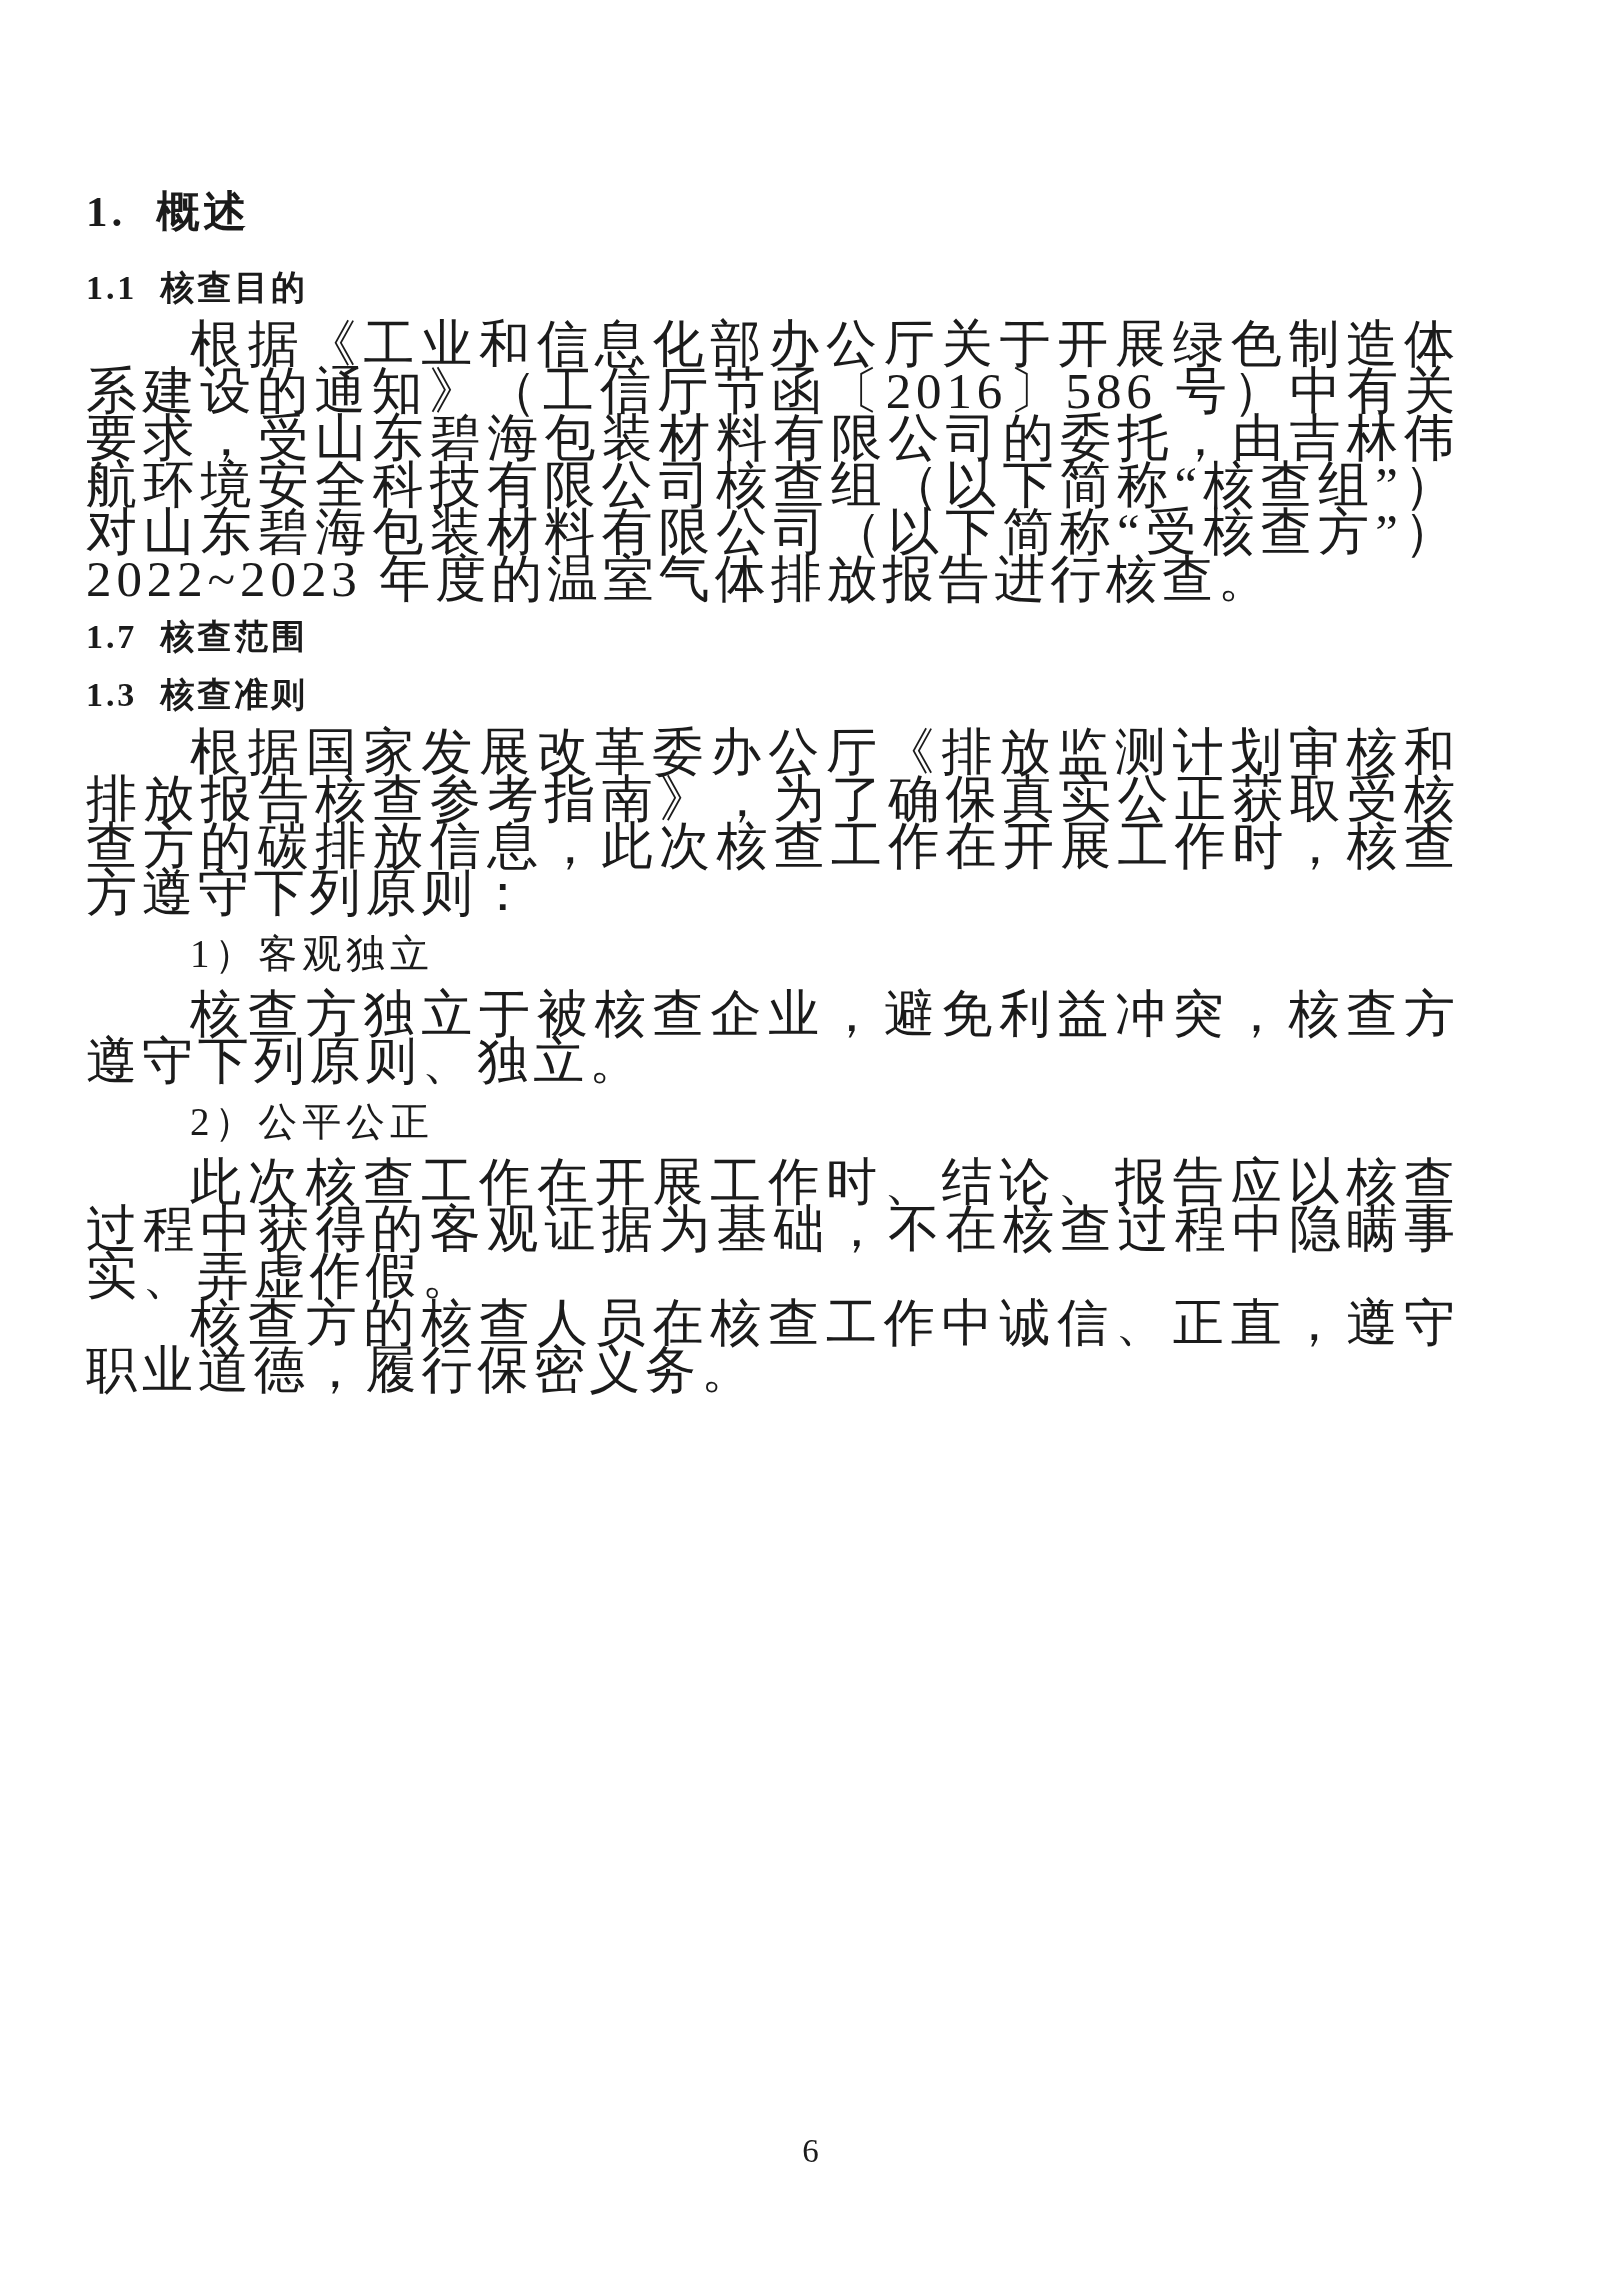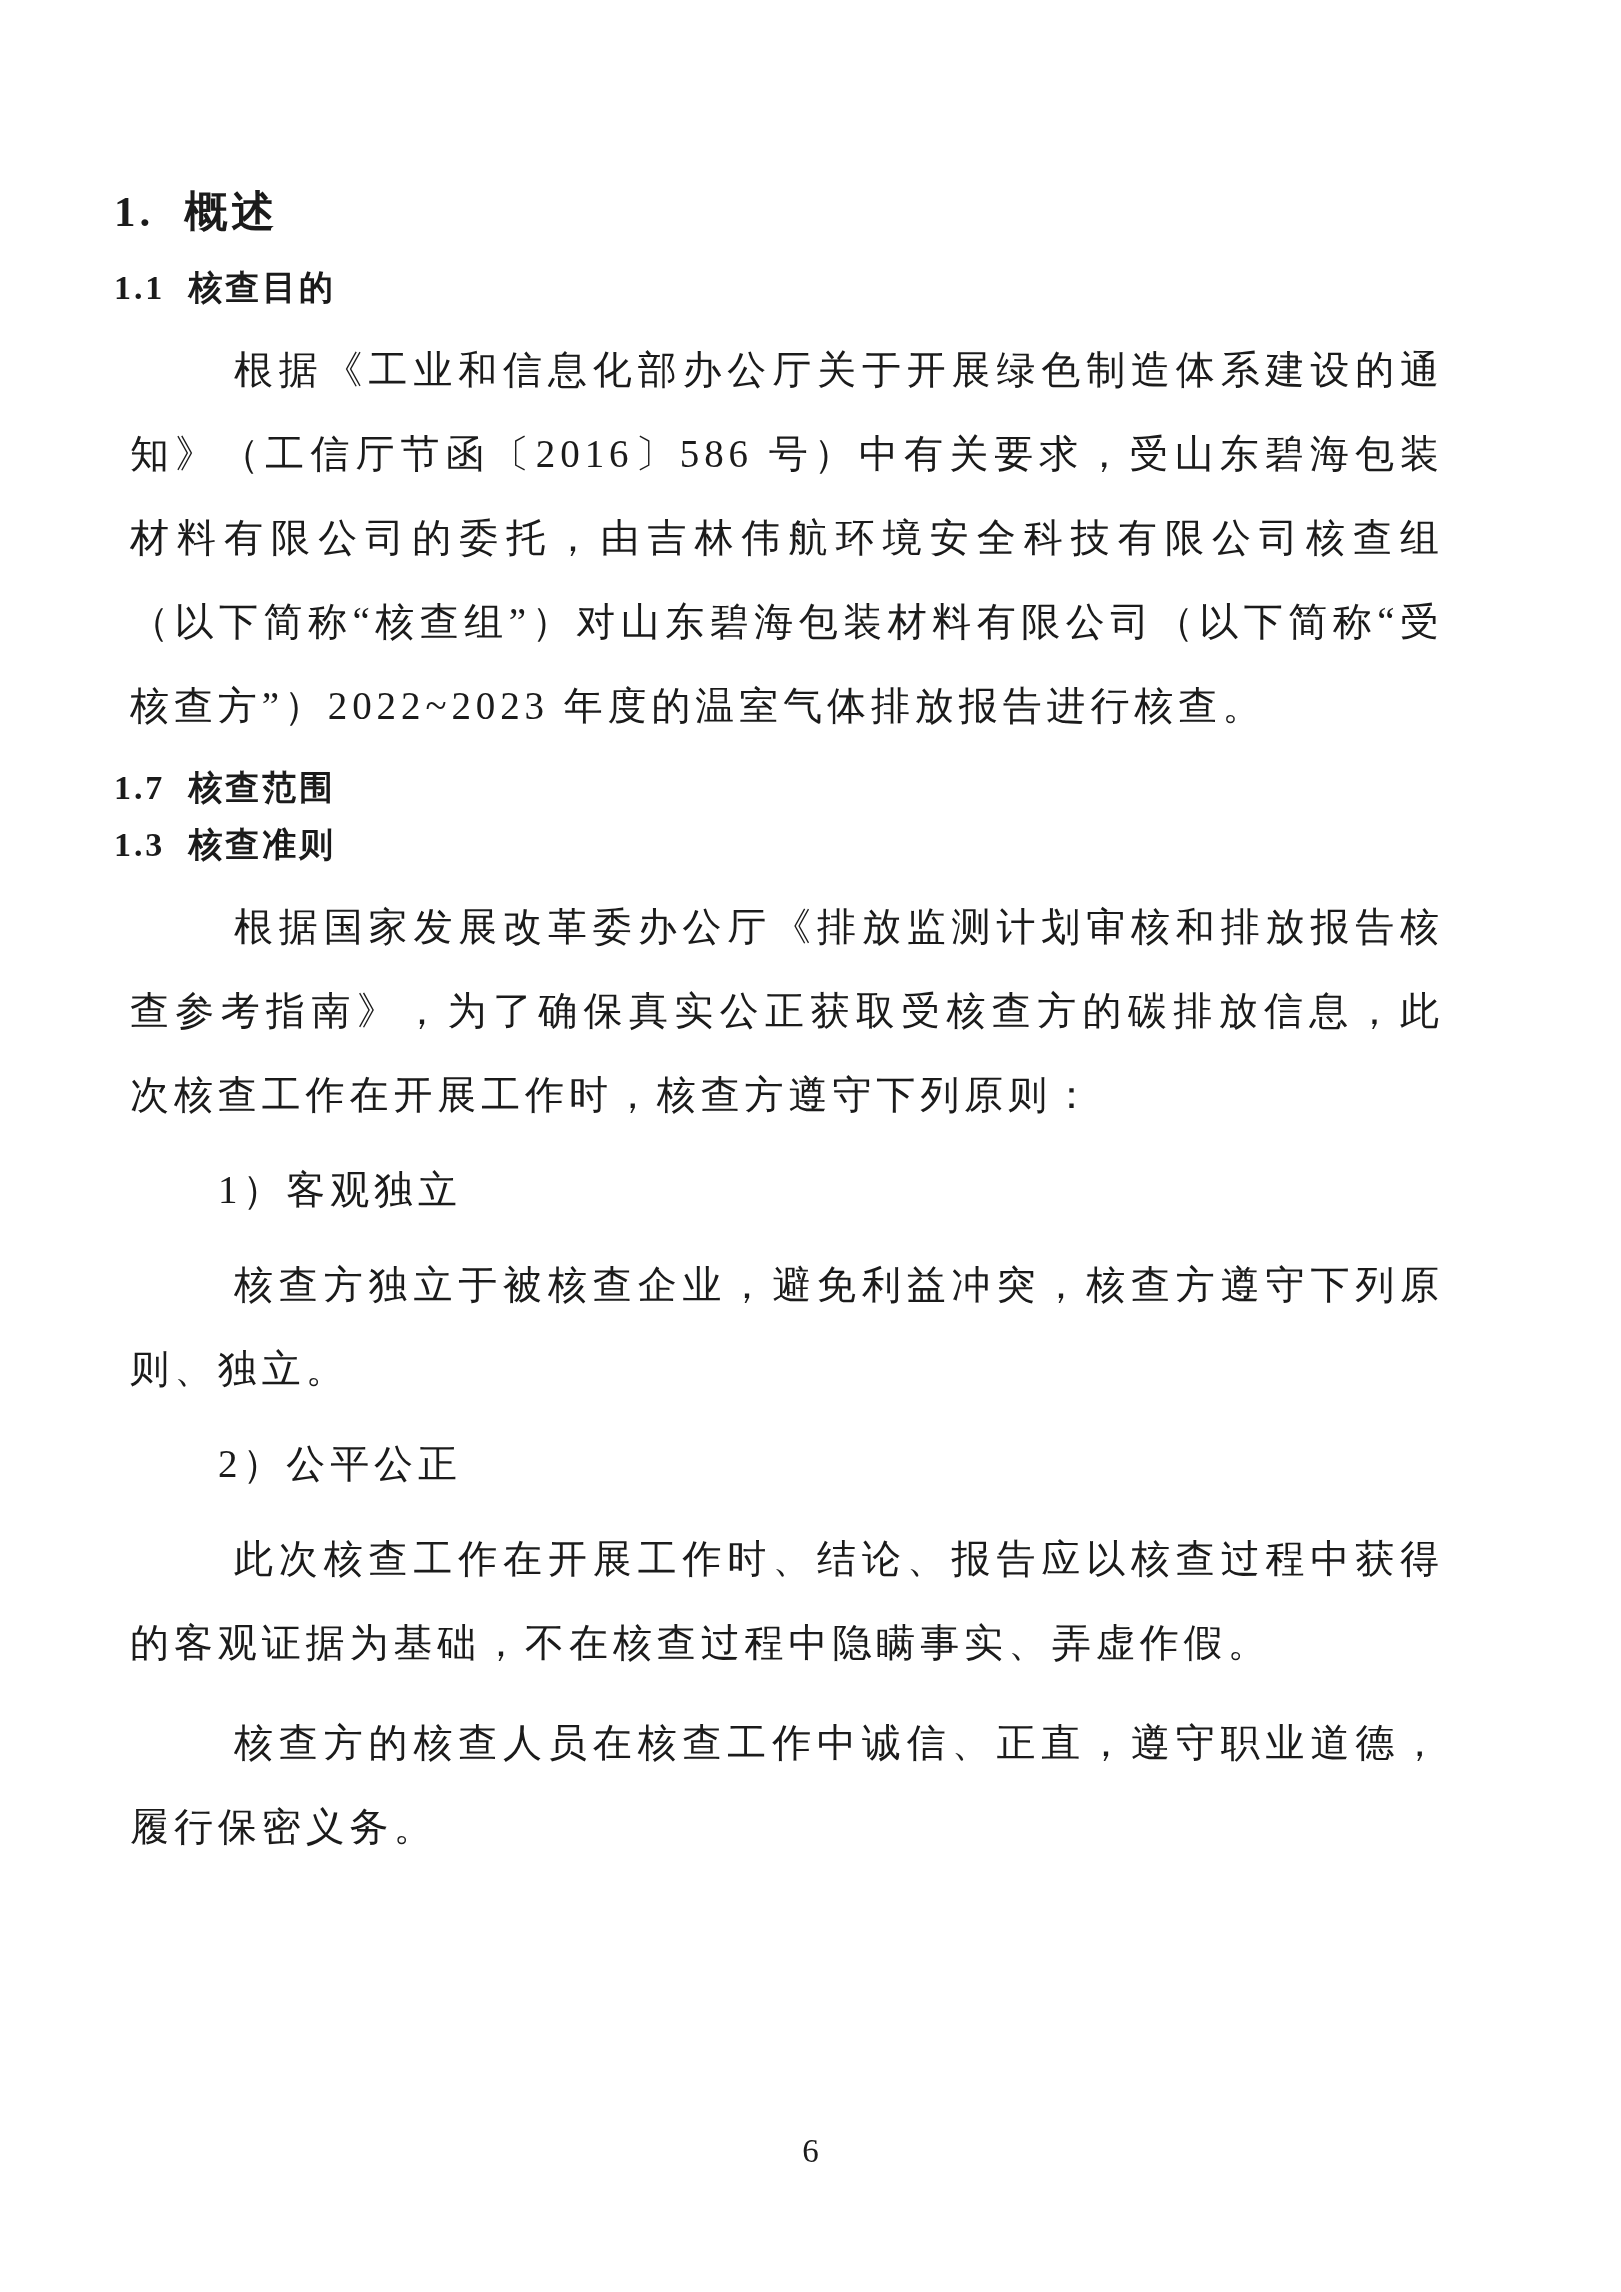--- a/index.html
+++ b/index.html
@@ -7,48 +7,48 @@
     padding: 0;
     background: #ffffff;
   }
   .page {
     position: relative;
     width: 1621px;
     height: 2293px;
     margin: 0 auto;
     background: #ffffff;
     box-sizing: border-box;
-    padding: 186px 161px 0 114px;
+    padding: 186px 161px 0 86px;
     color: #1b1b1b;
     font-family: "Liberation Serif", "DejaVu Serif", serif;
   }
   .h1 {
     font-size: 43px;
     font-weight: bold;
     line-height: 52px;
     letter-spacing: 3.9px;
     word-spacing: 15.7px;
     margin: 0 0 25.5px 0;
   }
   .h2 {
     font-size: 34px;
     font-weight: bold;
     line-height: 48px;
     letter-spacing: 2.9px;
     word-spacing: 11.8px;
     margin: 9.8px 0 9.8px 0;
   }
   .para {
-    font-size: 39px;
-    line-height: 84px;
+    font-size: 51px;
+    line-height: 47px;
     letter-spacing: 4.9px;
     text-align: justify;
     text-align-last: left;
     text-indent: 104px;
-    margin: 16px;
+    margin: 0;
   }
   .item {
     font-size: 39px;
     line-height: 74px;
     letter-spacing: 4.9px;
     text-indent: 104px;
     margin: 0;
   }
   .page-number {
     position: absolute;

